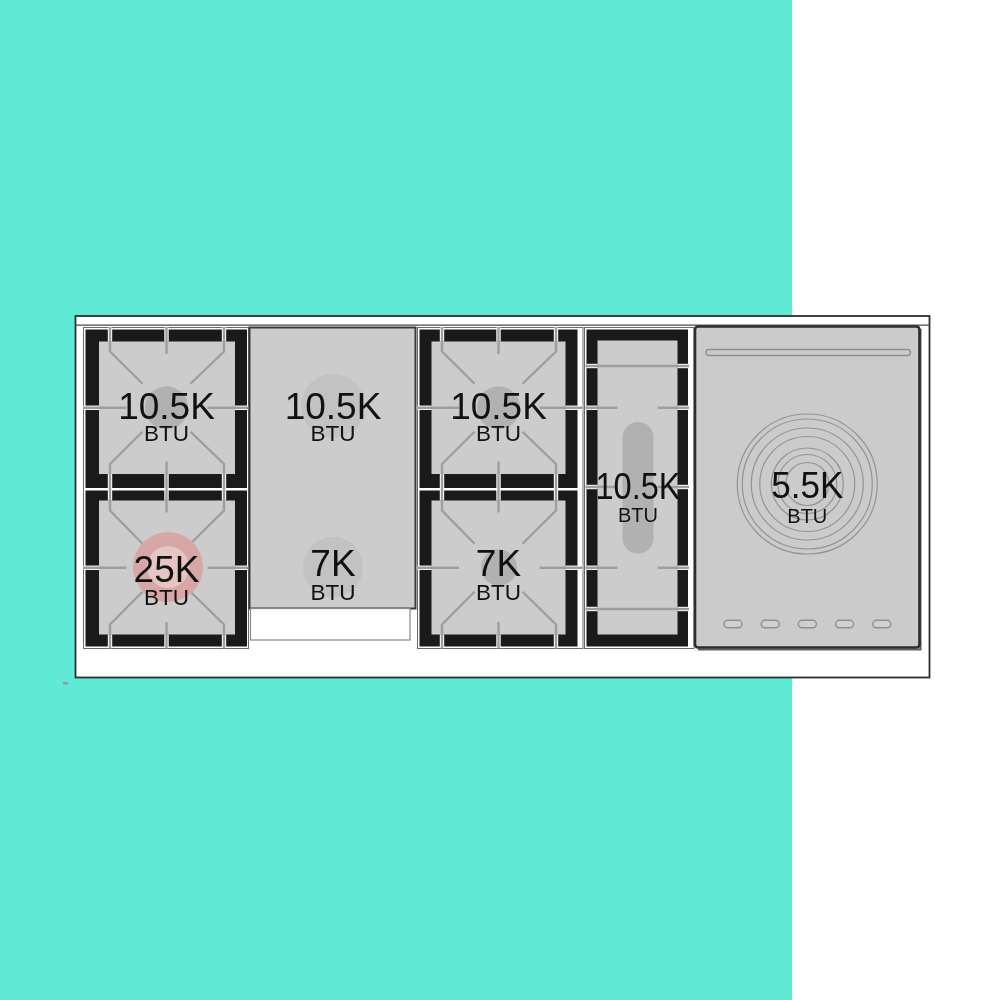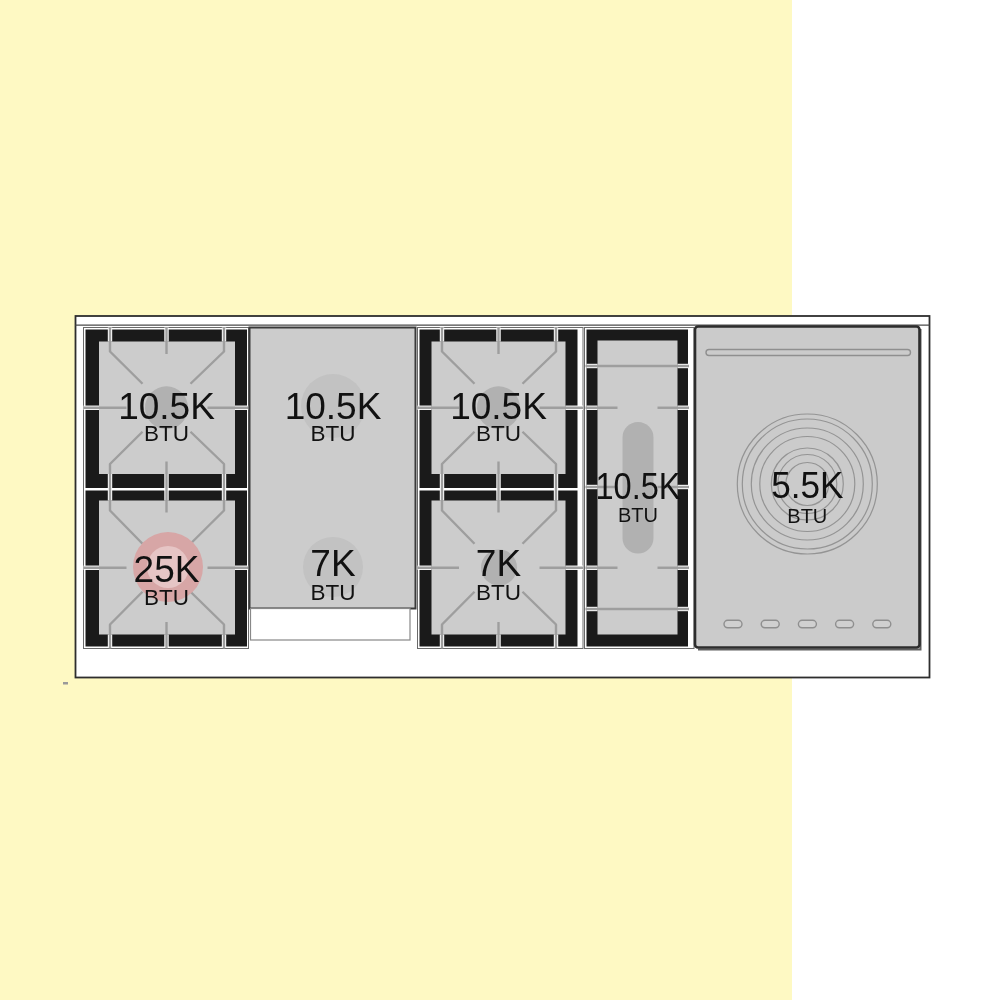--- a/index.html
+++ b/index.html
@@ -1,16 +1,16 @@
 <!DOCTYPE html>
 <html><head>
 <meta charset="utf-8">
 <style>
   html,body{margin:0;padding:0;background:#ffffff;}
-  .stage{position:relative;width:792px;height:1000px;background:#fef9c3;font-family:"Liberation Sans",sans-serif;}
+  .stage{position:relative;width:792px;height:1000px;background:#5eead4;font-family:"Liberation Sans",sans-serif;}
   svg{position:absolute;left:0;top:0;}
   text{font-family:"Liberation Sans",sans-serif;fill:#111;}
   .num{font-size:37px;}
   .btu{font-size:22.5px;}
 </style>
 </head>
 <body>
 <div class="stage">
 <svg width="1000" height="1000" viewBox="0 0 1000 1000">
 

